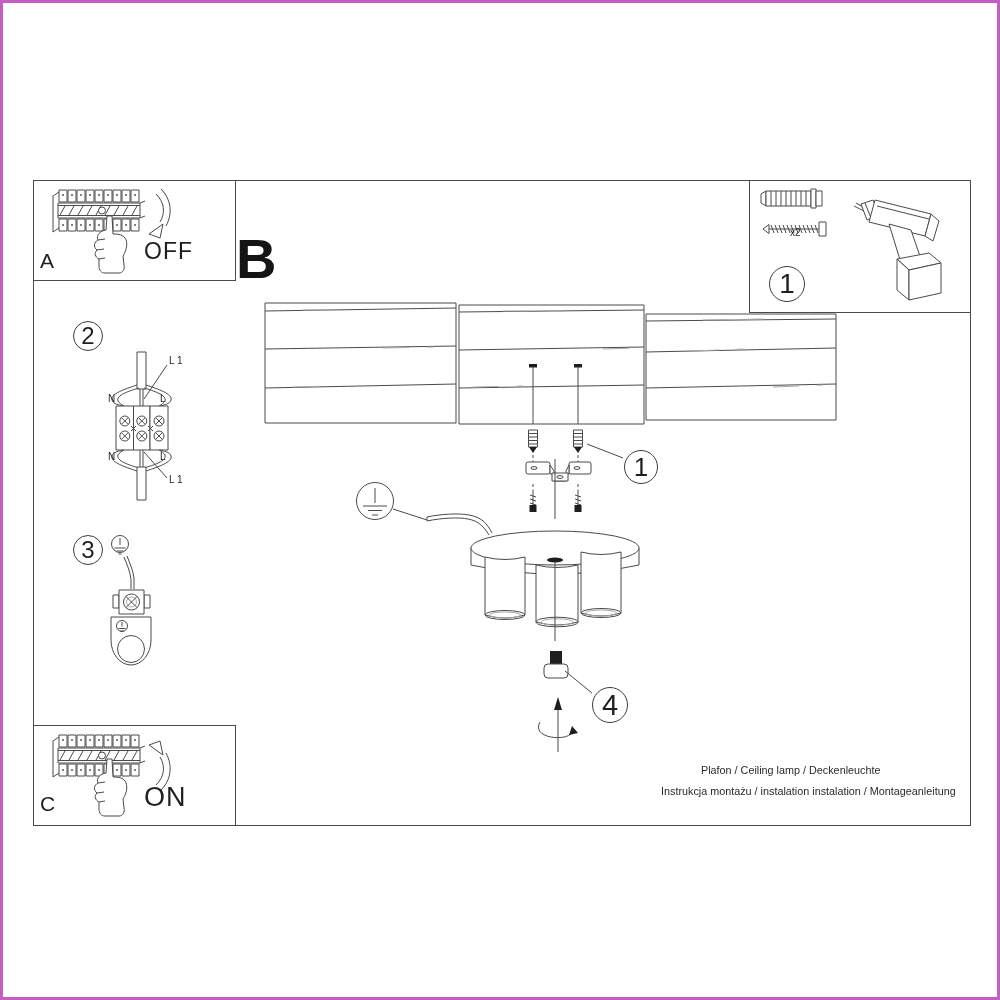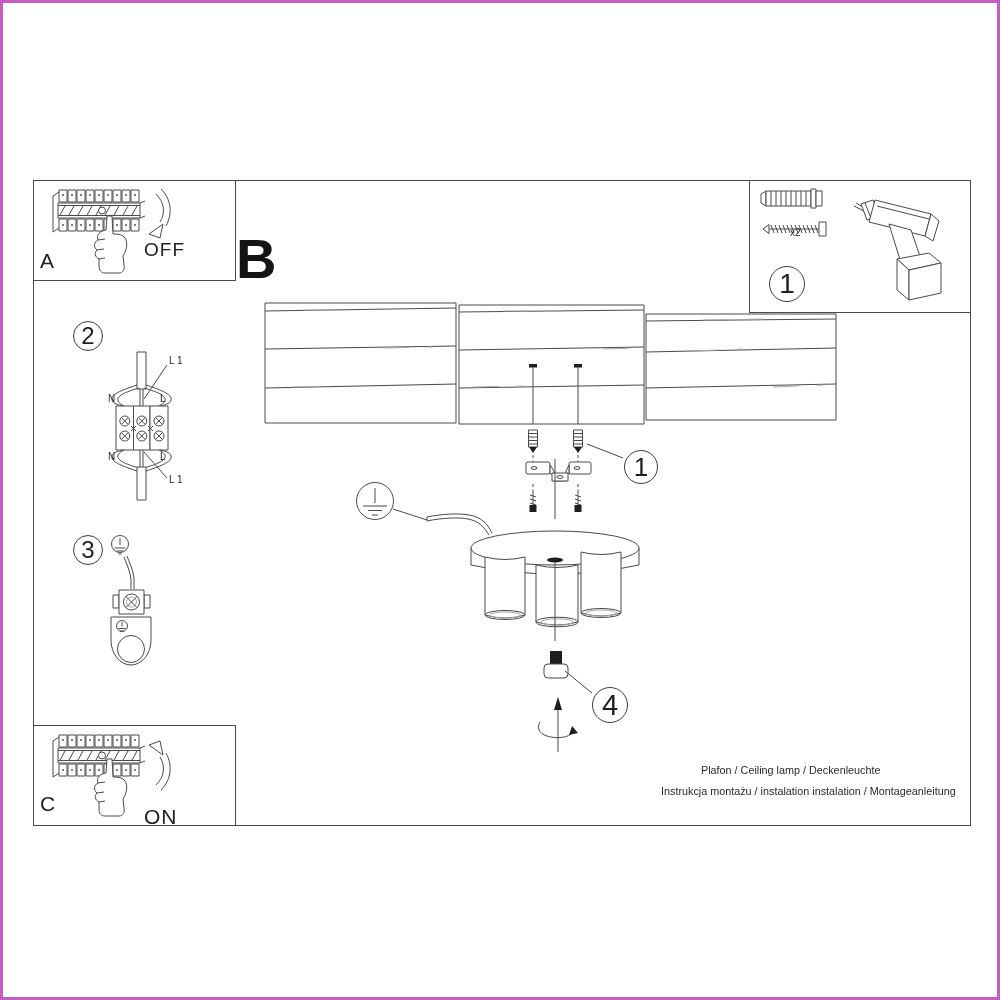--- a/index.html
+++ b/index.html
@@ -262,24 +262,24 @@
       <path class="wf" d="M146,742 L160,752 L157,738 Z"></path>
     </g>
   </svg>
 
   <div class="box" style="left:30px;top:177px;width:938px;height:646px;"></div>
   <div class="box" style="left:30px;top:177px;width:203px;height:101px;"></div>
   <div class="box" style="left:746px;top:177px;width:222px;height:133px;"></div>
   <div class="box" style="left:30px;top:722px;width:203px;height:101px;"></div>
 
   <div class="txt" style="left:37px;top:247px;font-size:21px;">A</div>
-  <div class="txt" style="left:141px;top:237px;font-size:19px;letter-spacing:1px;">OFF</div>
+  <div class="txt" style="left:141px;top:237px;font-size:23px;letter-spacing:1px;">OFF</div>
   <div class="txt" style="left:233px;top:228px;font-size:56px;font-weight:700;color:#141414;">B</div>
   <div class="txt" style="left:37px;top:790px;font-size:21px;">C</div>
-  <div class="txt" style="left:141px;top:803px;font-size:21px;letter-spacing:1px;">ON</div>
+  <div class="txt" style="left:141px;top:781px;font-size:27px;letter-spacing:1px;">ON</div>
   <div class="txt" style="left:787px;top:204px;font-size:10px;margin-top:21px;">x2</div>
 
   <div class="circle" style="left:766px;top:263px;width:36px;height:36px;font-size:28px;">
       <span>1</span>
     </div>
   <div class="circle" style="left:621px;top:447px;width:34px;height:34px;font-size:26px;">
       <span>1</span>
     </div>
   <div class="circle" style="left:70px;top:318px;width:30px;height:30px;font-size:24px;">
       <span>2</span>

